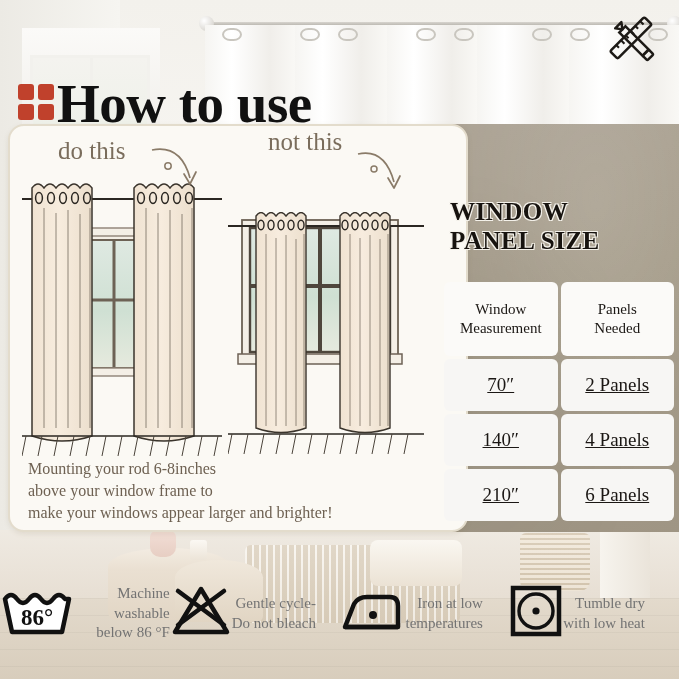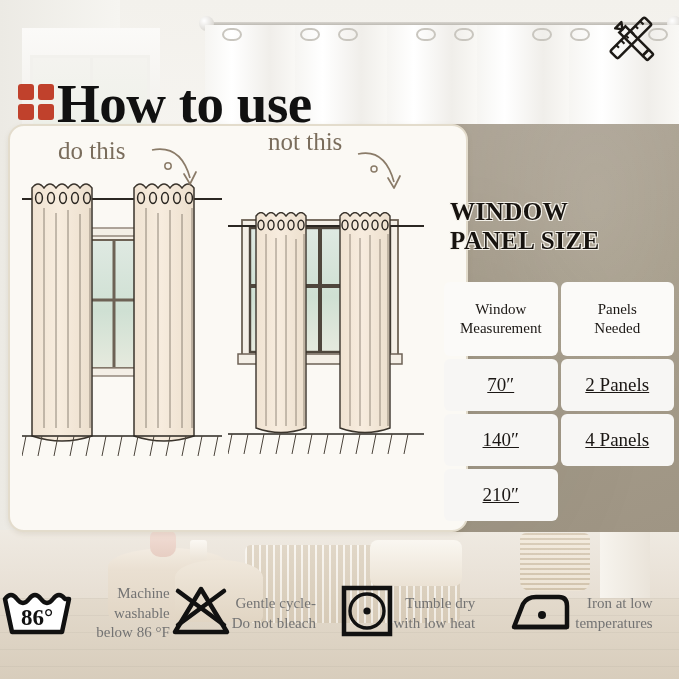--- a/index.html
+++ b/index.html
@@ -299,20 +299,21 @@
       </div>
     </div>
 
     <div class="cell val">70″</div>
     <div class="cell val">2 Panels</div>
 
     <div class="cell val">140″</div>
     <div class="cell val">4 Panels</div>
 
     <div class="cell val">210″</div>
+    <div class="cell val">6 Panels</div>
   </div>
 
   <div class="white-card"></div>
 
   <svg class="illus" style="left:22px;top:168px;width:200px;height:292px" viewBox="0 0 200 292">
     <defs>
       <linearGradient id="cur" x1="0" y1="0" x2="1" y2="0">
         <stop offset="0%" stop-color="#f0e3d2"></stop>
         <stop offset="45%" stop-color="#f7ecde"></stop>
         <stop offset="100%" stop-color="#ecdfcd"></stop>
@@ -419,20 +420,25 @@
     <path d="M36 30 l6 10 l6 -12" fill="none" stroke="#8a7b68" stroke-width="1.7" stroke-linecap="round" stroke-linejoin="round"></path>
     <circle cx="20" cy="22" r="3.2" fill="none" stroke="#8a7b68" stroke-width="1.5"></circle>
   </svg>
 
   <svg class="illus" style="left:356px;top:148px;width:52px;height:48px" viewBox="0 0 52 48">
     <path d="M2 6 C20 2 32 12 38 34" fill="none" stroke="#8a7b68" stroke-width="1.7"></path>
     <path d="M32 30 l6 10 l6 -12" fill="none" stroke="#8a7b68" stroke-width="1.7" stroke-linecap="round" stroke-linejoin="round"></path>
     <circle cx="18" cy="21" r="3" fill="none" stroke="#8a7b68" stroke-width="1.5"></circle>
   </svg>
 
+  <div class="caption">
+    <div>Mounting your rod 6-8inches</div>
+    <div>above your window frame to</div>
+    <div>make your windows appear larger and brighter!</div>
+  </div>
 
   <div class="care-row">
 
     <div class="care-item">
       <div class="care-glyph">
         <svg width="74" height="52" viewBox="0 0 74 52">
           <path d="M5 14 q6 -8 12 0 q6 8 12 0 q6 -8 12 0 q6 8 12 0 q6 -8 12 0
                    L69 14 L62 47 L12 47 L5 14 Z" fill="#ffffff" stroke="#111111" stroke-width="4.5" stroke-linejoin="round"></path>
           <text x="37" y="40" font-family="'Liberation Serif',serif" font-size="23" font-weight="700" fill="#111111" text-anchor="middle">86°</text>
         </svg>
@@ -452,40 +458,40 @@
         </svg>
       </div>
       <div class="care-label">
         <div>Gentle cycle-</div>
         <div>Do not bleach</div>
       </div>
     </div>
 
     <div class="care-item">
       <div class="care-glyph">
+        <svg width="66" height="48" viewBox="0 0 66 48">
+          <path d="M5 40 L14 17 Q18 10 27 10 L50 10 Q58 10 58 19 L58 40 Z" fill="none" stroke="#111111" stroke-width="4.5" stroke-linejoin="round"></path>
+          <line x1="5" y1="40" x2="58" y2="40" stroke="#111111" stroke-width="4.5"></line>
+          <circle cx="33" cy="28" r="4" fill="#111111"></circle>
+        </svg>
+      </div>
+      <div class="care-label">
+        <div>Iron at low</div>
+        <div>temperatures</div>
+      </div>
+    </div>
+
+    <div class="care-item">
+      <div class="care-glyph">
         <svg width="54" height="52" viewBox="0 0 54 52">
           <rect x="4" y="3" width="46" height="46" fill="none" stroke="#111111" stroke-width="4.5"></rect>
           <circle cx="27" cy="26" r="17" fill="none" stroke="#111111" stroke-width="3.4"></circle>
           <circle cx="27" cy="26" r="3.6" fill="#111111"></circle>
         </svg>
       </div>
       <div class="care-label">
         <div>Tumble dry</div>
         <div>with low heat</div>
       </div>
     </div>
 
-    <div class="care-item">
-      <div class="care-glyph">
-        <svg width="66" height="48" viewBox="0 0 66 48">
-          <path d="M5 40 L14 17 Q18 10 27 10 L50 10 Q58 10 58 19 L58 40 Z" fill="none" stroke="#111111" stroke-width="4.5" stroke-linejoin="round"></path>
-          <line x1="5" y1="40" x2="58" y2="40" stroke="#111111" stroke-width="4.5"></line>
-          <circle cx="33" cy="28" r="4" fill="#111111"></circle>
-        </svg>
-      </div>
-      <div class="care-label">
-        <div>Iron at low</div>
-        <div>temperatures</div>
-      </div>
-    </div>
-
   </div>
 </div>
 
 </body></html>

